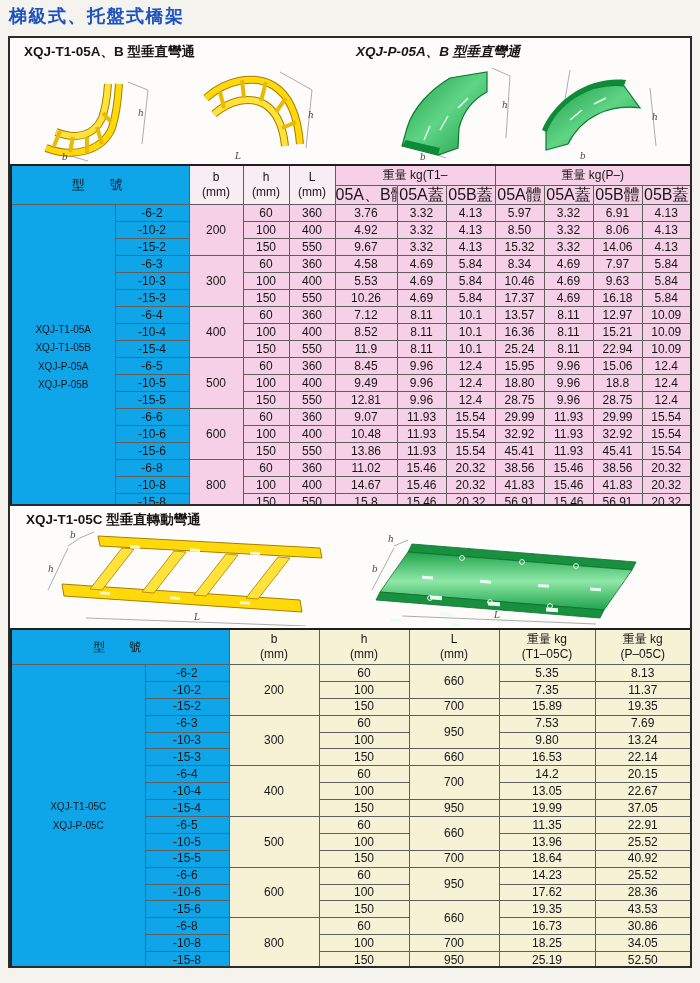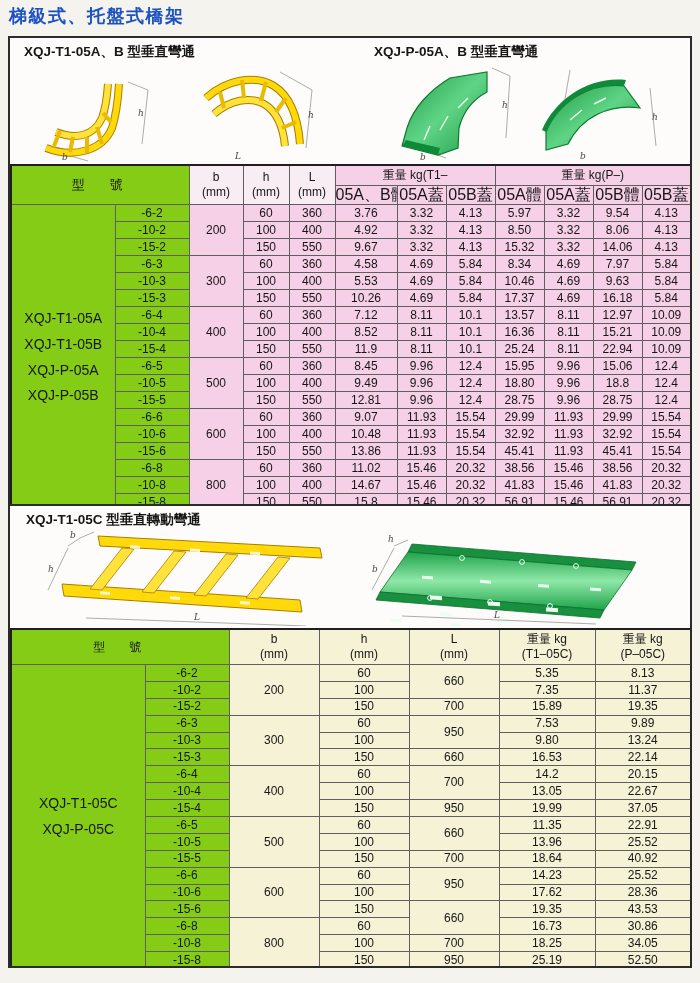--- a/index.html
+++ b/index.html
@@ -14,50 +14,50 @@
     font-size:18px;font-weight:bold;color:#1d52c0;letter-spacing:1.5px;
   }
   .panel{
     position:absolute;left:8px;width:684px;
     background:#fdfcfa;border:2px solid #2b2b2b;box-sizing:border-box;overflow:hidden;padding-left:43px;
   }
   #panel1{top:36px;height:476px;}
   #panel2{top:504px;height:464px;}
   .sec-title{position:absolute;top:5px;font-size:13.5px;font-weight:bold;white-space:nowrap;}
   .sec-title.left1{left:14px;}
-  .sec-title.right1{left:364px;}
+  .sec-title.right1{left:346px;font-style:italic;}
   .sec-title.left2{left:16px;}
   .sec-title.right2{left:360px;}
   .illus{position:absolute;top:22px;left:0;}
   .dim-label{font-family:"DejaVu Serif",serif;font-style:italic;font-size:9px;fill:#444;}
   .dimline{stroke:#8a8a8a;stroke-width:0.7;fill:none;}
 
   table{
     border-collapse:collapse;table-layout:fixed;position:absolute;left:0;
     font-size:12px;border:2px solid #1f1f1f;
   }
   #table1{top:126px;width:680px;}
   #table2{top:122px;width:680px;}
   td,th{
     border:1px solid #5f5f5f;text-align:center;vertical-align:middle;
     padding:0;white-space:nowrap;overflow:hidden;font-weight:normal;
     line-height:1.05;
   }
-  .cy{background:#84cc16;}
+  .cy{background:#0ea5e9;}
   .pk{background:#f6d0e7;}
   .pkl{background:#f8edf3;}
   .crm{background:#f6f2d6;}
   .model-head{font-size:13px;letter-spacing:6px;font-weight:normal;}
   #table1 thead tr:nth-child(1) th{height:19px;}
   #table1 thead tr:nth-child(2) th{height:18px;font-size:16px;margin-top:31px;}
   #table1 tbody td{height:16px;}
   #table2 thead th{height:34px;font-size:12px;}
   #table2 tbody td{height:15.9px;}
   .two-line div{line-height:1.25;}
-  .model-cell{font-size:14px;}
+  .model-cell{font-size:10px;}
   .model-cell div{line-height:1.85;}
 </style>
 </head>
 <body>
 
 <div class="page-title">梯級式、托盤式橋架</div>
 
 <div class="panel" id="panel1">
   <div class="sec-title left1">XQJ-T1-05A、B 型垂直彎通</div>
   <div class="sec-title right1">XQJ-P-05A、B 型垂直彎通</div>
@@ -184,21 +184,21 @@
           </td>
           <td class="cy">-6-2</td>
           <td class="pk" rowspan="3">200</td>
           <td class="pk">60</td>
           <td class="pk">360</td>
           <td class="pk">3.76</td>
           <td class="pk">3.32</td>
           <td class="pk">4.13</td>
           <td class="pk">5.97</td>
           <td class="pk">3.32</td>
-          <td class="pk">9.54</td>
+          <td class="pk">6.91</td>
           <td class="pk">4.13</td>
         </tr>
         <tr>
           <td class="cy">-10-2</td>
           <td class="pk">100</td>
           <td class="pk">400</td>
           <td class="pk">4.92</td>
           <td class="pk">3.32</td>
           <td class="pk">4.13</td>
           <td class="pk">8.50</td>
@@ -536,21 +536,21 @@
           <td class="crm">700</td>
           <td class="crm">15.89</td>
           <td class="crm">19.35</td>
         </tr>
         <tr>
           <td class="cy">-6-3</td>
           <td class="crm" rowspan="3">300</td>
           <td class="crm">60</td>
           <td class="crm" rowspan="2">950</td>
           <td class="crm">7.53</td>
-          <td class="crm">9.89</td>
+          <td class="crm">7.69</td>
         </tr>
         <tr>
           <td class="cy">-10-3</td>
           <td class="crm">100</td>
           <td class="crm">9.80</td>
           <td class="crm">13.24</td>
         </tr>
         <tr>
           <td class="cy">-15-3</td>
           <td class="crm">150</td>

